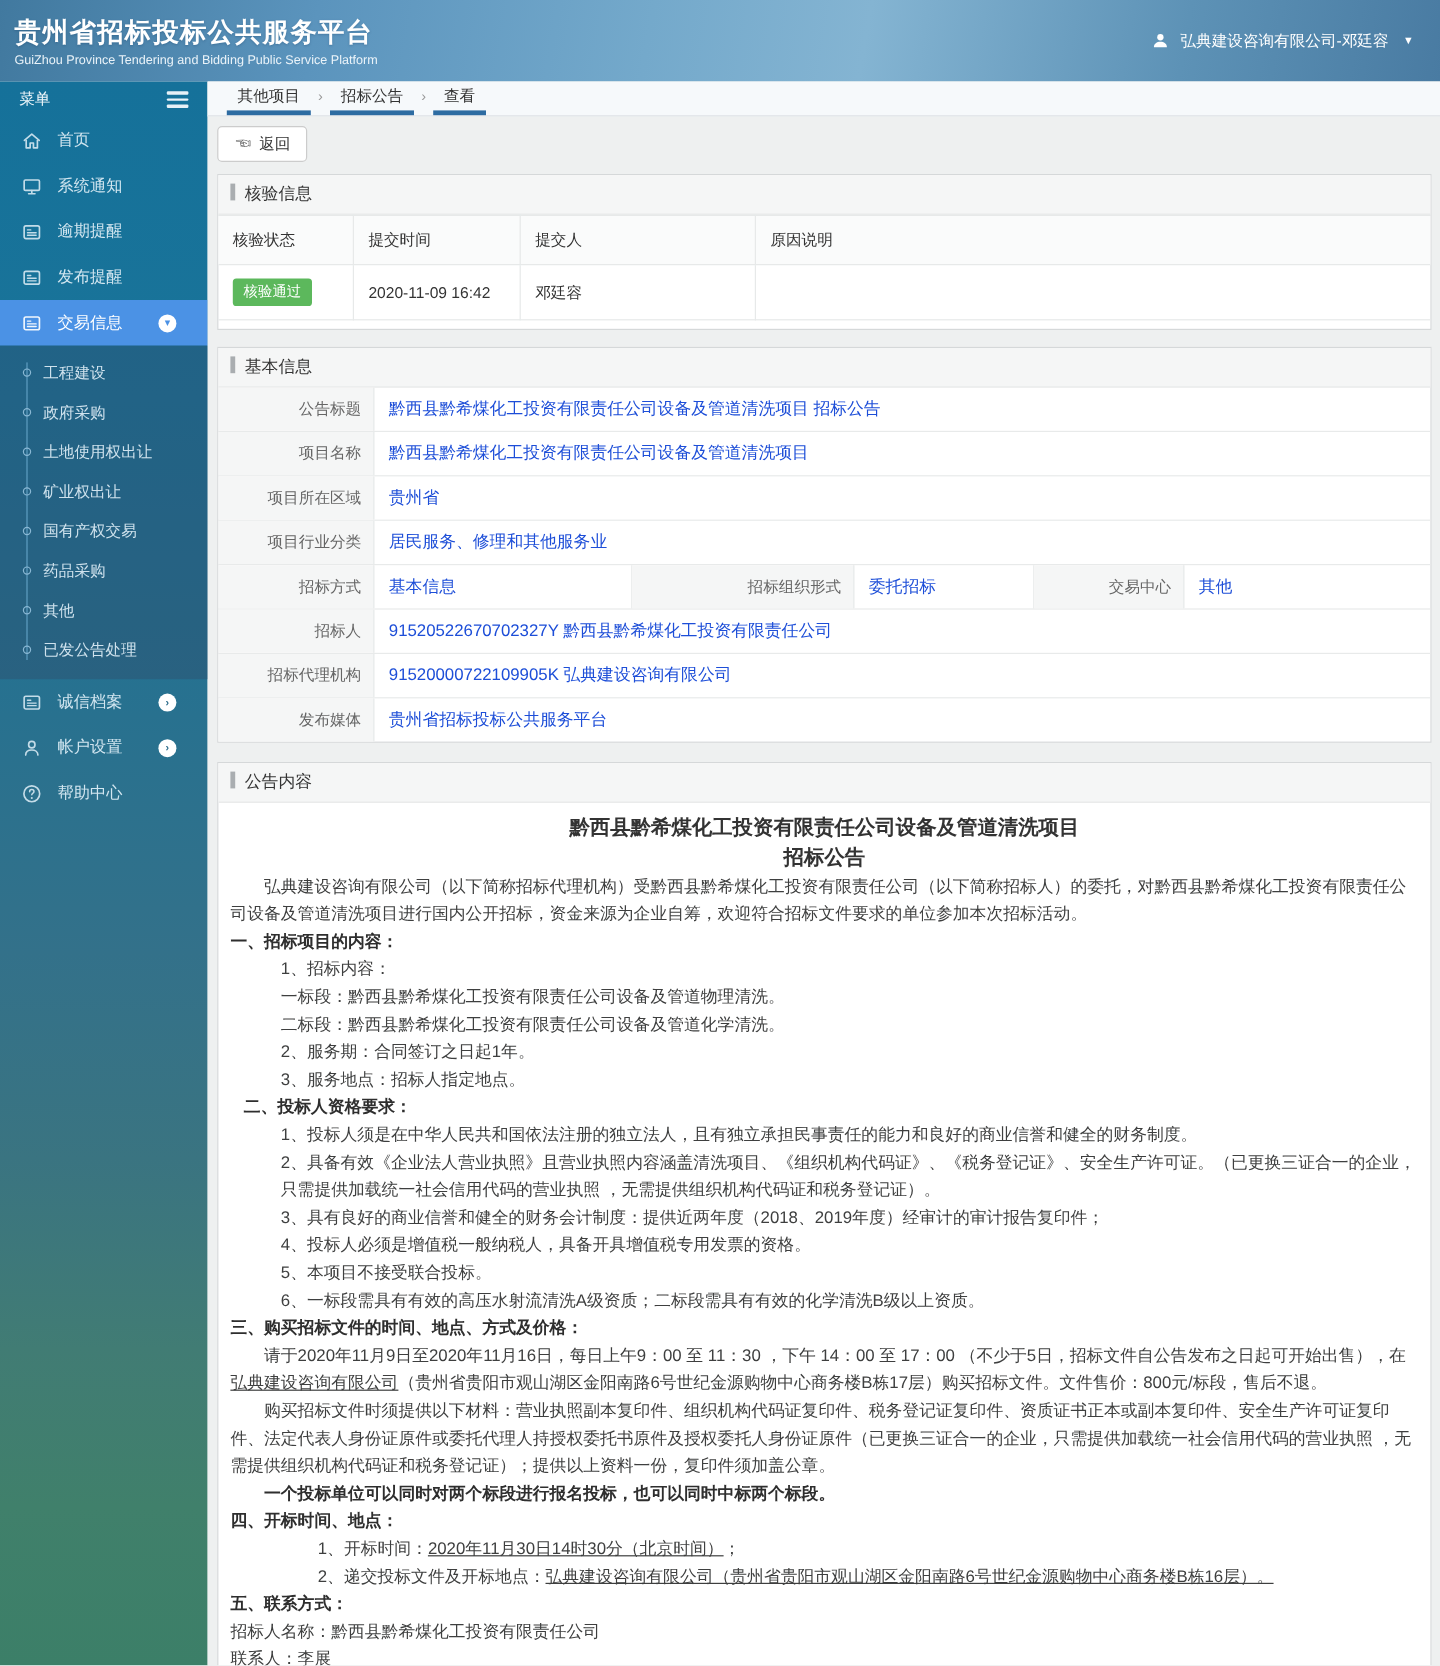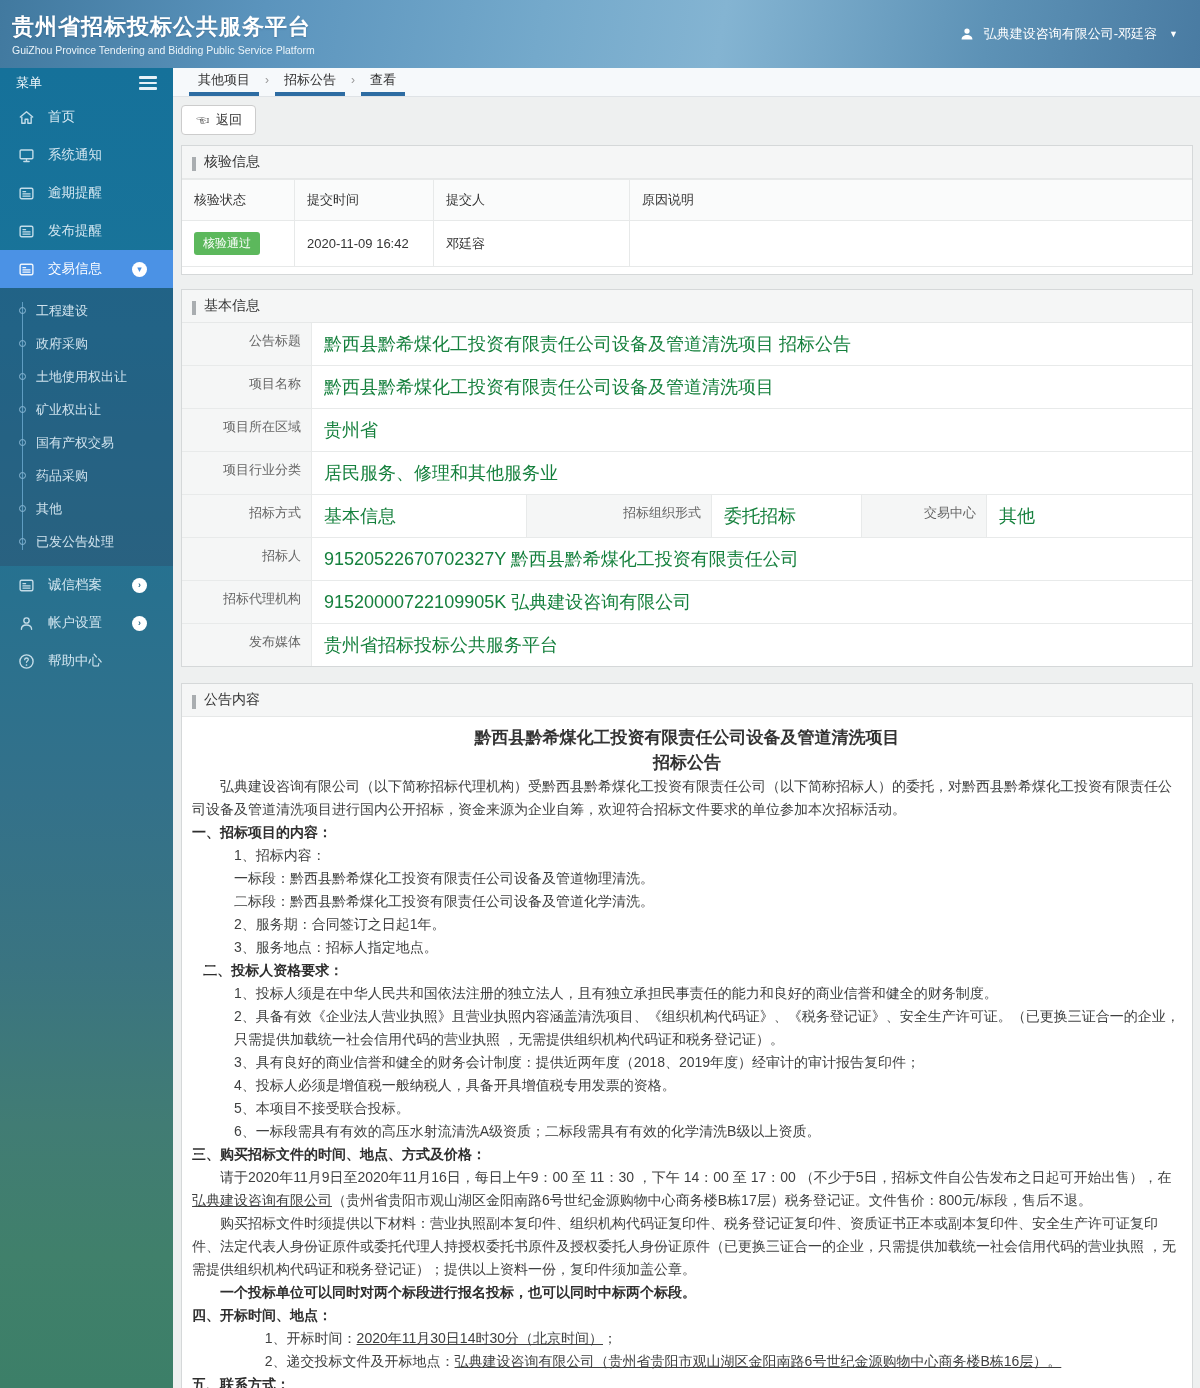--- a/index.html
+++ b/index.html
@@ -44,40 +44,40 @@
   .content{flex:1;display:flex;flex-direction:column;min-width:0;background:#eef0f0;}
   .crumb-bar{height:28px;flex:0 0 28px;background:#f6f9fb;border-bottom:1px solid #dfe3e6;display:flex;align-items:stretch;padding-left:16px;gap:2px;}
   .crumb{display:flex;align-items:center;padding:0 9px;font-size:13px;color:#333;border-bottom:4px solid #2d6ca2;box-sizing:border-box;cursor:pointer;}
   .crumb-sep{display:flex;align-items:center;color:#999;font-size:12px;padding:0 4px 4px;}
   .toolbar{height:46px;flex:0 0 46px;display:flex;align-items:center;padding-left:8px;}
   .btn-back{display:inline-flex;align-items:center;gap:6px;background:#fff;border:1px solid #ccc;border-radius:4px;
     padding:5px 13px;font-size:13px;color:#333;cursor:pointer;}
   .btn-back .hand{font-size:15px;color:#444;line-height:1;}
 
   .panel{background:#fff;border:1px solid #d5d8d9;margin:0 7px 0 8px;}
-  .sec-head{padding:7px 10px;font-size:14px;color:#333;background:#f5f6f6;border-bottom:1px solid #e6e8e8;display:flex;align-items:flex-end;}
+  .sec-head{padding:7px 10px;font-size:14px;color:#333;background:#f5f6f6;border-bottom:1px solid #e6e8e8;display:flex;align-items:flex-start;}
   .sec-mark{display:inline-block;width:4px;height:14px;background:#a9adb0;margin-right:8px;}
 
   
   table.vtab{width:100%;border-collapse:collapse;}
   .vtab th{font-weight:normal;text-align:left;color:#555;background:#fafbfb;}
   .vtab th,.vtab td{border:1px solid #e7e9e9;border-left:none;padding:11px 12px;font-size:13px;color:#333;}
   .vtab th:last-child,.vtab td:last-child{border-right:none;}
   .vtab th:nth-child(1){width:88px;}
   .vtab th:nth-child(2){width:114px;}
   .vtab th:nth-child(3){width:171px;}
   .badge{display:inline-block;background:#5cb85c;color:#fff;font-size:12px;padding:3px 9px;border-radius:3px;}
   .vtab-pad{height:7px;}
 
   
   .info-row{display:grid;grid-template-columns:130px 1fr;border-bottom:1px solid #e8eaea;min-height:35px;}
   .info-row:last-child{border-bottom:none;}
   .info-row.triple{grid-template-columns:130px 215px 185px 150px 125px 1fr;}
   .cell-l{background:#f5f6f6;color:#666;font-size:13px;text-align:right;padding:9px 10px;border-right:1px solid #e8eaea;box-sizing:border-box;}
-  .cell-v{font-size:18px;color:#15803d;padding:9px 12px;box-sizing:border-box;border-right:1px solid #e8eaea;}
+  .cell-v{font-size:14px;color:#1d4ed8;padding:9px 12px;box-sizing:border-box;border-right:1px solid #e8eaea;}
   .cell-v:last-child{border-right:none;}
 
   
   .notice-body{padding:8px 10px 26px;font-size:14px;line-height:23px;color:#3e3f3f;}
   .p-title{text-align:center;font-weight:bold;font-size:17px;line-height:25px;color:#333;}
   .p-ind{text-indent:2em;}
   .p-b{font-weight:bold;color:#2e2e2e;}
   .p-h{font-weight:bold;color:#2e2e2e;}
   .p-h2{padding-left:0.8em;}
   .p-li{padding-left:3em;}
@@ -296,21 +296,21 @@
             <div class="p-li"><span>2、服务期：合同签订之日起1年。</span></div>
             <div class="p-li"><span>3、服务地点：招标人指定地点。</span></div>
             <div class="p-h p-h2"><span>二、投标人资格要求：</span></div>
             <div class="p-li"><span>1、投标人须是在中华人民共和国依法注册的独立法人，且有独立承担民事责任的能力和良好的商业信誉和健全的财务制度。</span></div>
             <div class="p-li"><span>2、具备有效《企业法人营业执照》且营业执照内容涵盖清洗项目、《组织机构代码证》、《税务登记证》、安全生产许可证。（已更换三证合一的企业，只需提供加载统一社会信用代码的营业执照 ，无需提供组织机构代码证和税务登记证）。</span></div>
             <div class="p-li"><span>3、具有良好的商业信誉和健全的财务会计制度：提供近两年度（2018、2019年度）经审计的审计报告复印件；</span></div>
             <div class="p-li"><span>4、投标人必须是增值税一般纳税人，具备开具增值税专用发票的资格。</span></div>
             <div class="p-li"><span>5、本项目不接受联合投标。</span></div>
             <div class="p-li"><span>6、一标段需具有有效的高压水射流清洗A级资质；二标段需具有有效的化学清洗B级以上资质。</span></div>
             <div class="p-h"><span>三、购买招标文件的时间、地点、方式及价格：</span></div>
-            <div class="p-ind"><span>请于2020年11月9日至2020年11月16日，每日上午9：00 至 11：30 ，下午 14：00 至 17：00 （不少于5日，招标文件自公告发布之日起可开始出售），在</span><span class="u">弘典建设咨询有限公司</span><span>（贵州省贵阳市观山湖区金阳南路6号世纪金源购物中心商务楼B栋17层）税务登记证。文件售价：800元/标段，售后不退。</span></div>
+            <div class="p-ind"><span>请于2020年11月9日至2020年11月16日，每日上午9：00 至 11：30 ，下午 14：00 至 17：00 （不少于5日，招标文件自公告发布之日起可开始出售），在</span><span class="u">弘典建设咨询有限公司</span><span>（贵州省贵阳市观山湖区金阳南路6号世纪金源购物中心商务楼B栋17层）购买招标文件。文件售价：800元/标段，售后不退。</span></div>
             <div class="p-ind"><span>购买招标文件时须提供以下材料：营业执照副本复印件、组织机构代码证复印件、税务登记证复印件、资质证书正本或副本复印件、安全生产许可证复印件、法定代表人身份证原件或委托代理人持授权委托书原件及授权委托人身份证原件（已更换三证合一的企业，只需提供加载统一社会信用代码的营业执照 ，无需提供组织机构代码证和税务登记证）；提供以上资料一份，复印件须加盖公章。</span></div>
             <div class="p-ind p-b"><span>一个投标单位可以同时对两个标段进行报名投标，也可以同时中标两个标段。</span></div>
             <div class="p-h"><span>四、开标时间、地点：</span></div>
             <div class="p-li2"><span>1、开标时间：</span><span class="u">2020年11月30日14时30分（北京时间）</span><span>；</span></div>
             <div class="p-li2"><span>2、递交投标文件及开标地点：</span><span class="u">弘典建设咨询有限公司（贵州省贵阳市观山湖区金阳南路6号世纪金源购物中心商务楼B栋16层）。</span></div>
             <div class="p-h"><span>五、联系方式：</span></div>
             <div><span>招标人名称：黔西县黔希煤化工投资有限责任公司</span></div>
             <div><span>联系人：李展</span></div>
             <div><span>电话：18685342671</span></div>
           </div>

